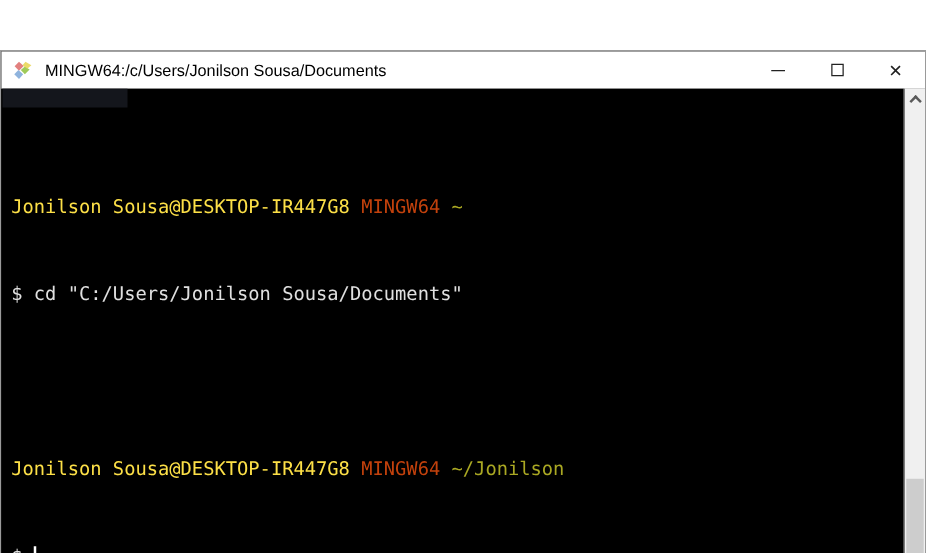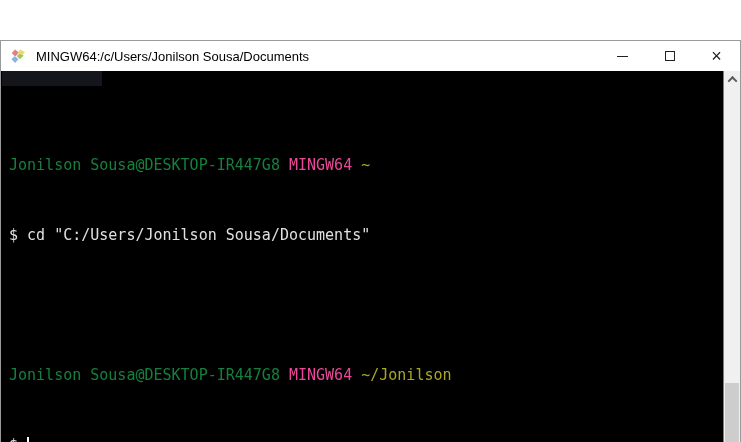--- a/index.html
+++ b/index.html
@@ -68,22 +68,22 @@
     white-space: pre;
     color: #e0e0e0;
     cursor: text;
   }
   .artifact {
     position: absolute;
     top: 0; left: 1px;
     width: 100px; height: 15px;
     background: #14161c;
   }
-  .t-green   { color: #15803d; }
-  .t-magenta { color: #ec4899; text-align: center; }
+  .t-green   { color: #fde047; }
+  .t-magenta { color: #c2410c; text-align: center; }
   .t-yellow  { color: #aaa823; }
   .t-fg      { color: #e0e0e0; }
   .blank-line { height: 17.5px; }
   .cursor {
     display: inline-block;
     width: 2px;
     height: 15px;
     background: #ffffff;
     vertical-align: -2px;
   }

